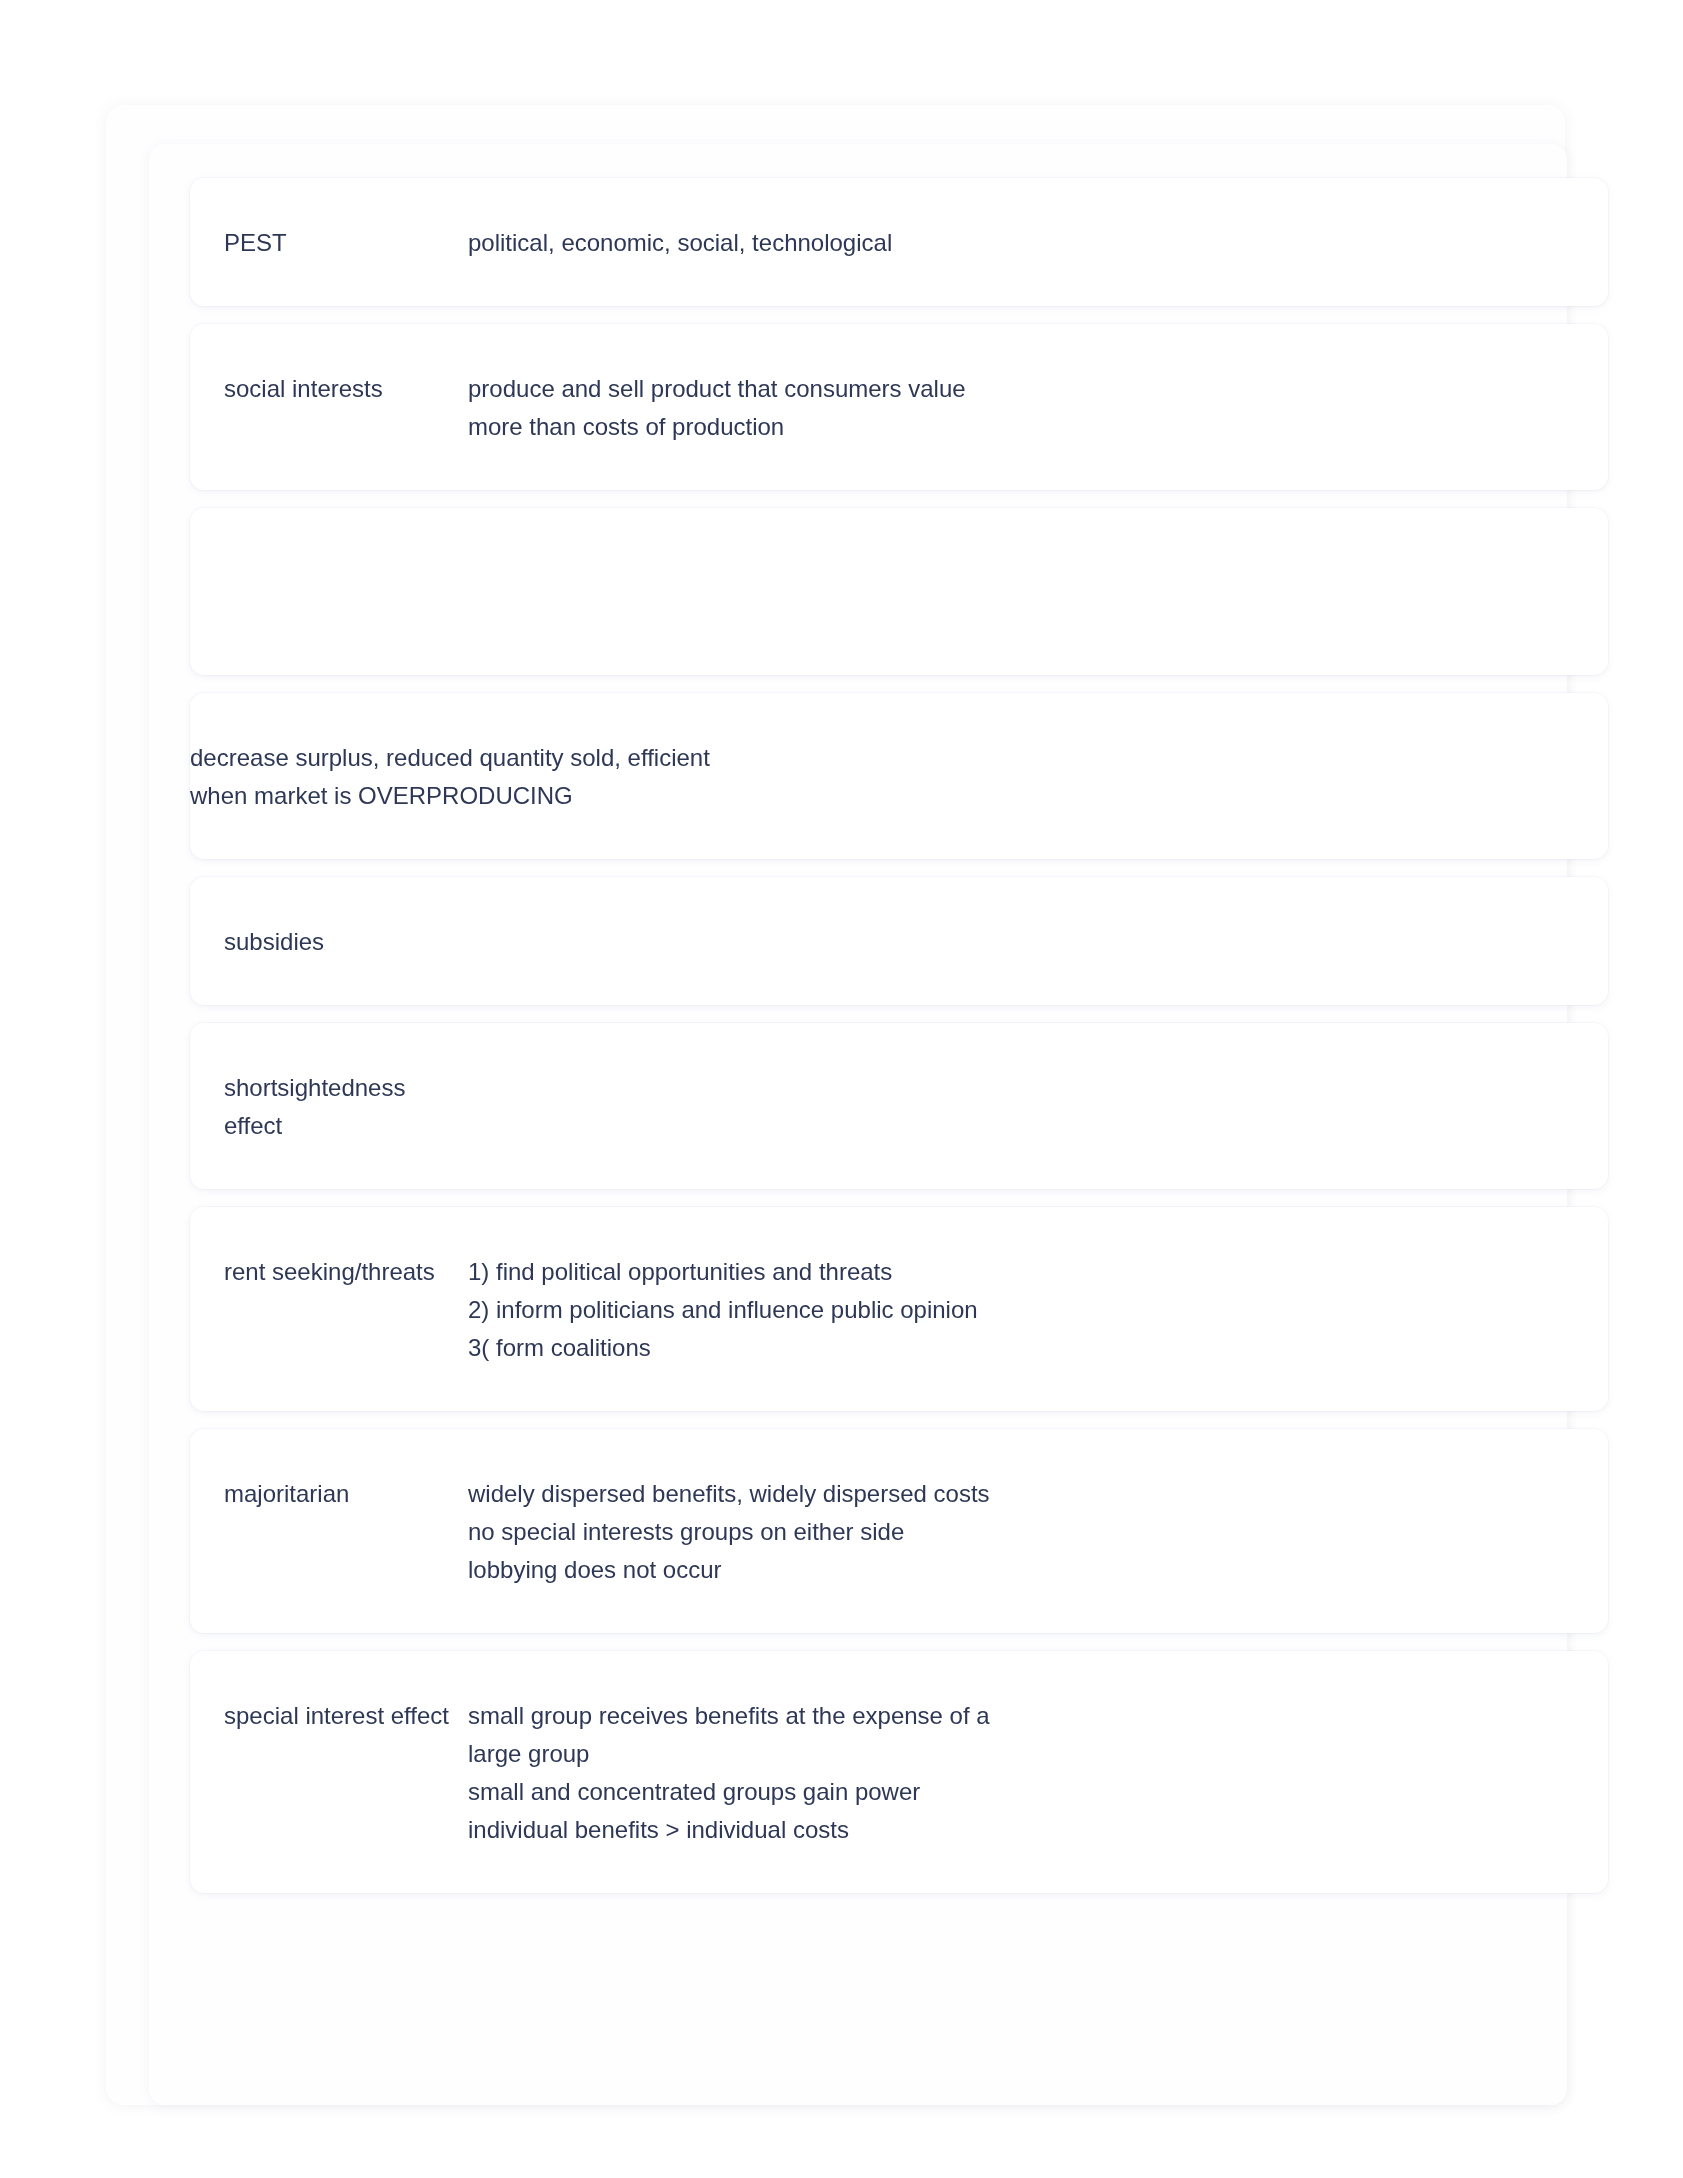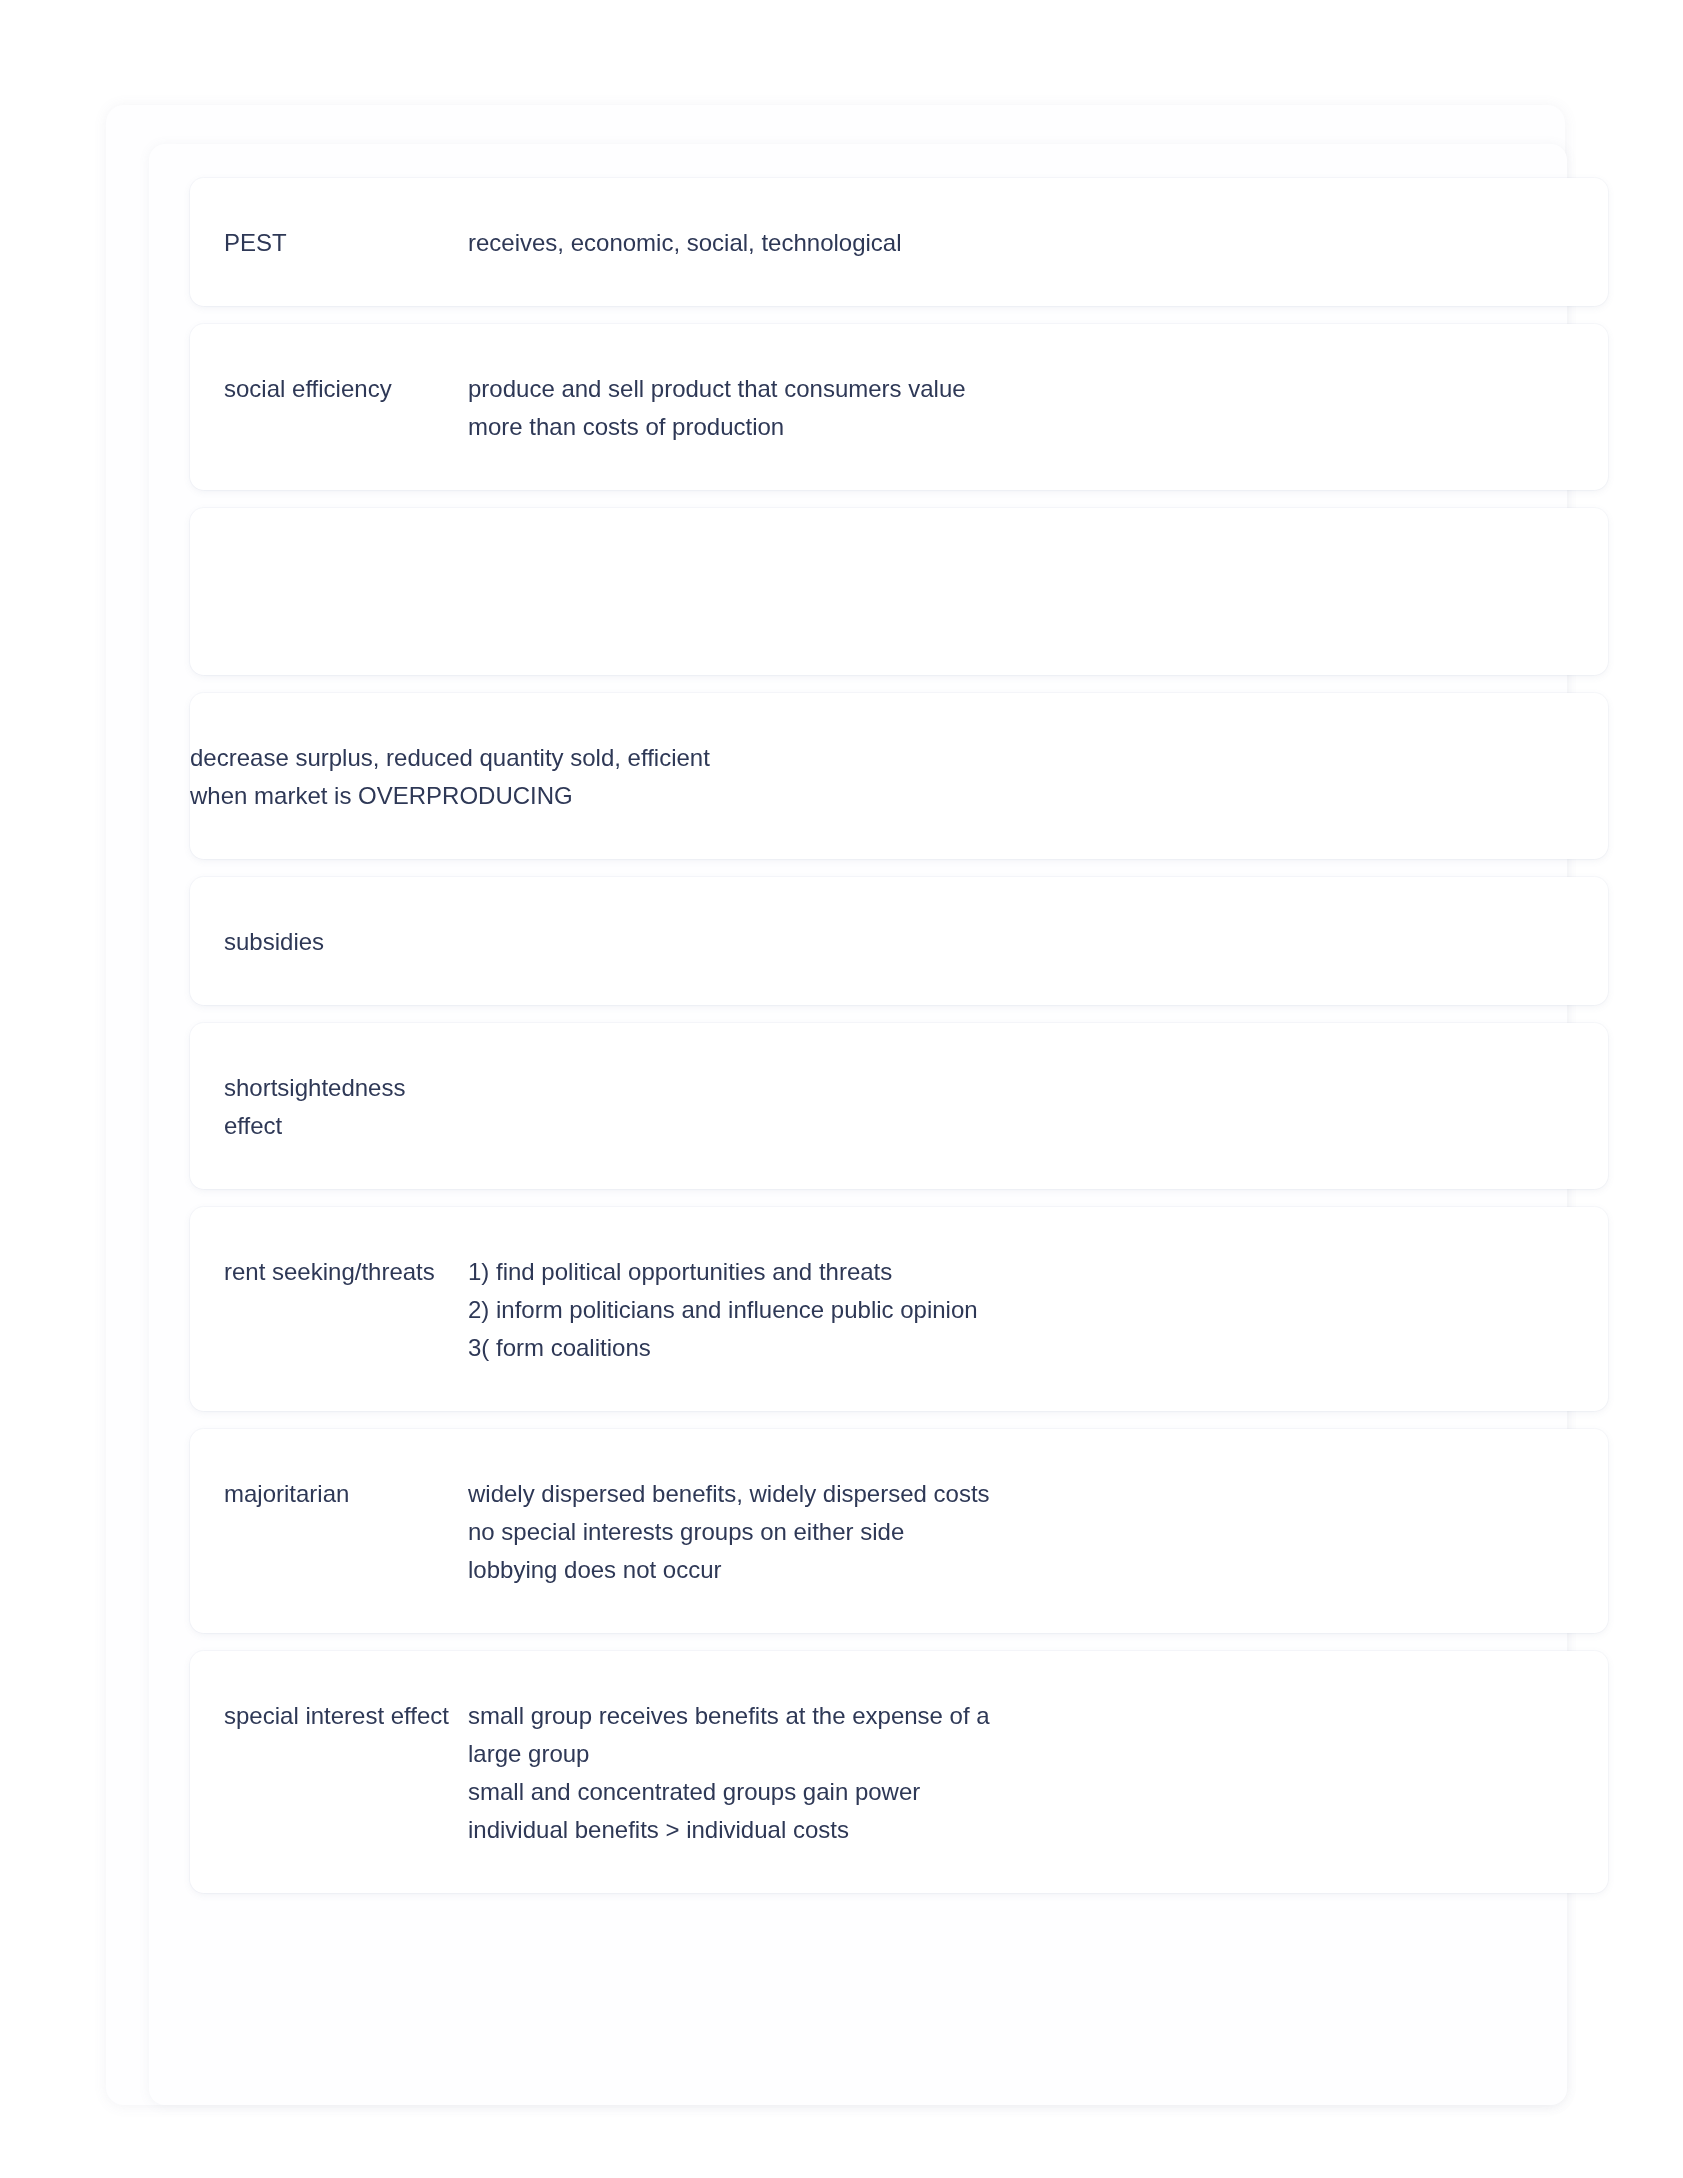--- a/index.html
+++ b/index.html
@@ -93,26 +93,26 @@
 </style>
 </head>
 <body>
 
 <div id="page-shell">
   <div id="inner-shell">
     <div id="card-list">
         <div class="card">
           <div class="card-inner">
             <div class="term">PEST</div>
-            <div class="definition">receives, economic, social, technological</div>
+            <div class="definition">political, economic, social, technological</div>
           </div>
         </div>
         <div class="card">
           <div class="card-inner">
-            <div class="term">social efficiency</div>
+            <div class="term">social interests</div>
             <div class="definition">produce and sell product that consumers value
 more than costs of production</div>
           </div>
         </div>
         <div class="card empty-card">
           <div class="card-inner">
             <div class="term"></div>
             <div class="definition"></div>
           </div>
         </div>

